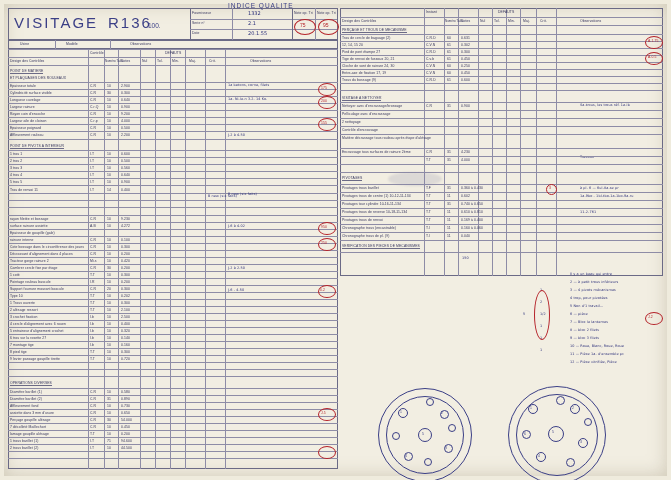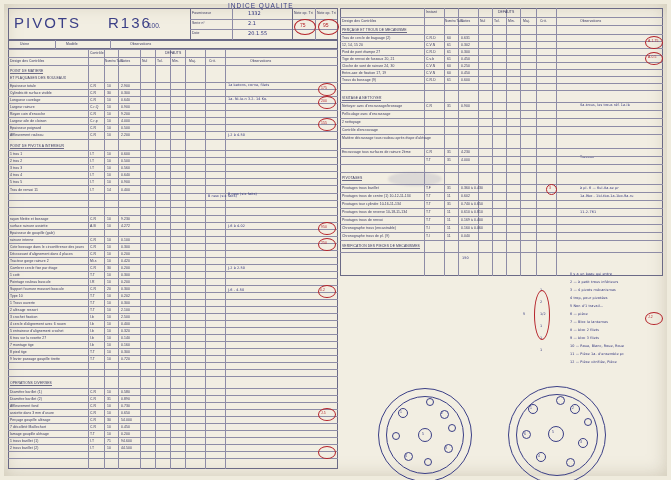--- a/index.html
+++ b/index.html
@@ -27,21 +27,21 @@
   .jewel{position:absolute;border:1px solid #3b3f86;border-radius:50%;}
   .smudge{position:absolute;border-radius:50%;background:rgba(120,120,160,.18);filter:blur(1px);}
 </style>
 </head>
 <body>
 
 <div id="sheet">
   <div class="paper"></div>
 
   <div class="box" style="left:8px;top:8px;width:330px;height:32px;"></div>
-  <div class="t title" style="left:14px;top:14px;">PIVOTS</div>
+  <div class="t title" style="left:14px;top:14px;">VISITAGE</div>
   <div class="t title" style="left:108px;top:14px;">R136</div>
   <div class="t md ink" style="left:148px;top:22px;">100.</div>
 
   <div class="box" style="left:190px;top:8px;width:148px;height:32px;"></div>
   <div class="hline" style="left:190px;top:19px;width:148px;"></div>
   <div class="hline" style="left:190px;top:29px;width:148px;"></div>
   <div class="vline" style="left:232px;top:8px;height:32px;"></div>
   <div class="t tiny" style="left:192px;top:11px;">Fournisseur</div>
   <div class="t sm hand" style="left:248px;top:10px;">1332</div>
   <div class="t tiny" style="left:192px;top:21px;">Serie n°</div>

